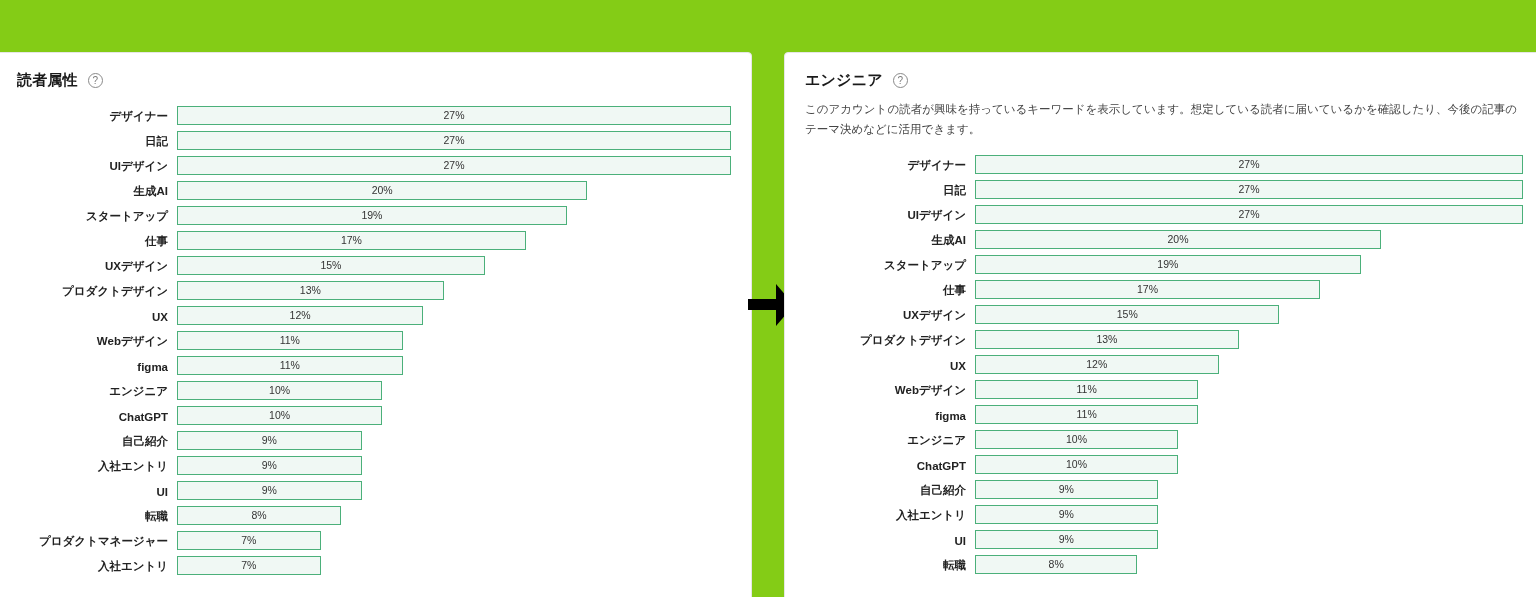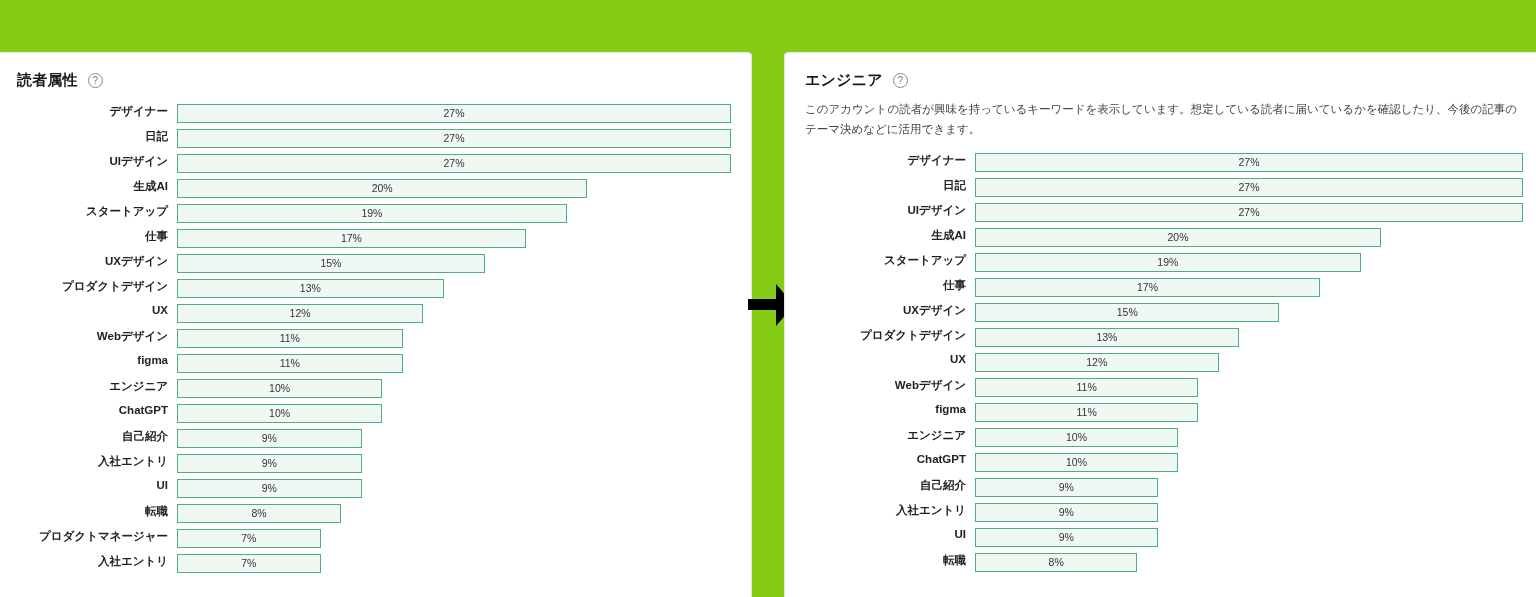--- a/index.html
+++ b/index.html
@@ -77,20 +77,21 @@
     color: #444444;
   }
 
   .chart {
     padding: 14px 20px 0 20px;
     box-sizing: border-box;
   }
 
   .bar-row {
     display: flex;
+    align-items: center;
     height: 25px;
   }
 
   .bar-label {
     font-size: 11.5px;
     font-weight: bold;
     color: #222222;
     text-align: right;
     padding-right: 9px;
     white-space: nowrap;

